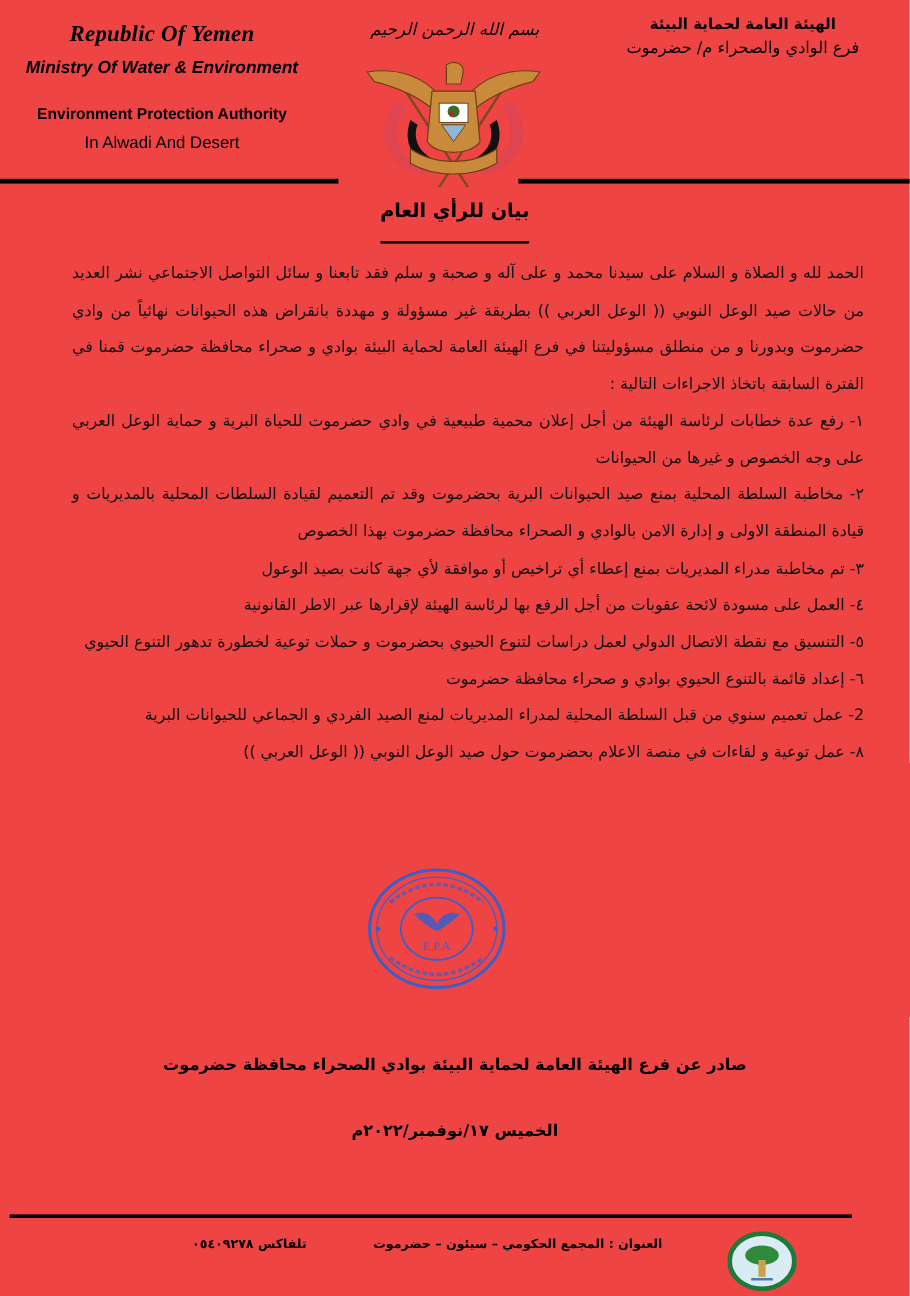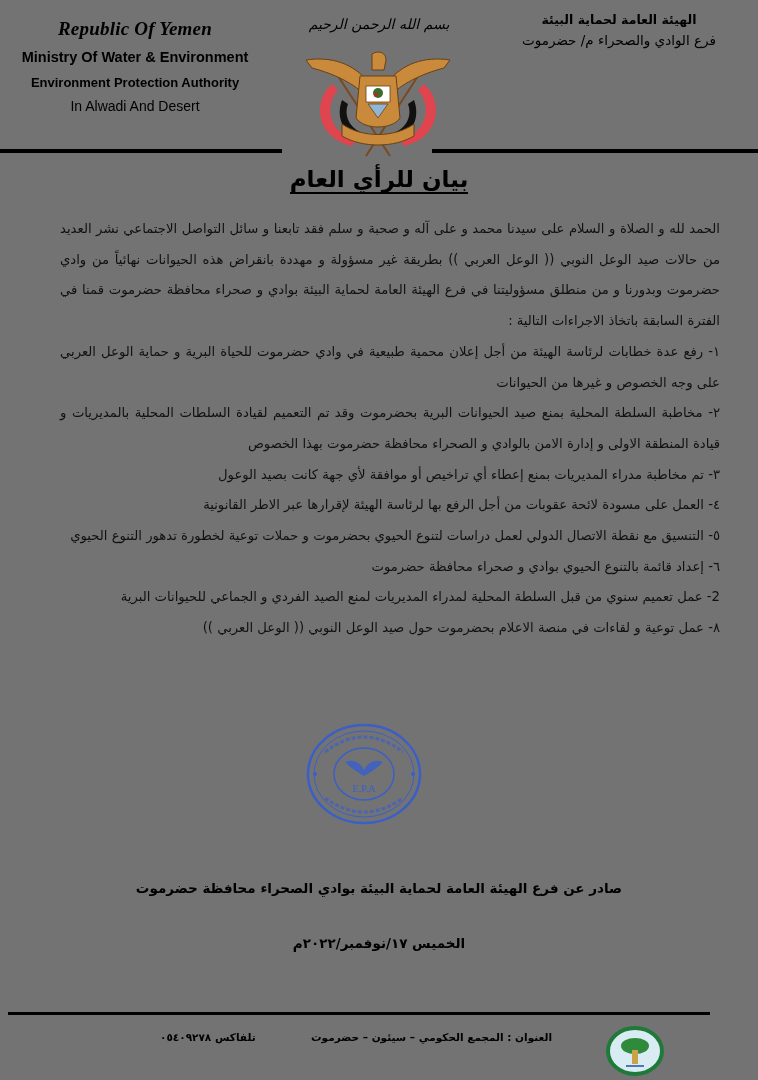--- a/index.html
+++ b/index.html
@@ -1,41 +1,41 @@
 <!DOCTYPE html>
 <html><head>
 <meta charset="utf-8">
 <style>
   html, body { margin: 0; padding: 0; background: #ffffff; }
   body { width: 758px; height: 1080px; position: relative; overflow: hidden; color: #000; }
-  .page { position: absolute; left: 0; top: 0; width: 758px; height: 1080px; background: #737373; }
+  .page { position: absolute; left: 0; top: 0; width: 758px; height: 1080px; background: #ef4444; }
 
   
   .hdr-left { position: absolute; left: 0; top: 18px; width: 270px; text-align: center; font-family: "Liberation Sans", sans-serif; }
   .hdr-left .rep { font-family: "Liberation Serif", serif; font-style: italic; font-weight: bold; font-size: 19px; margin-bottom: 9px; letter-spacing: 0.2px; }
-  .hdr-left .min { font-weight: bold; font-size: 14.5px; margin-bottom: 10px; }
+  .hdr-left .min { font-weight: bold; font-size: 14.5px; margin-bottom: 22px; font-style: italic; }
   .hdr-left .epa { font-weight: bold; font-size: 13px; margin-bottom: 8px; }
   .hdr-left .wad { font-size: 14px; }
 
   .hdr-center { position: absolute; left: 270px; top: 12px; width: 218px; height: 150px; text-align: center; }
   .basmala { font-family: "DejaVu Serif", serif; font-size: 14px; font-style: italic; direction: rtl; margin-top: 4px; }
   .emblem { position: absolute; left: 32px; top: 34px; width: 152px; height: 112px; }
 
   .hdr-right { position: absolute; right: 14px; top: 12px; width: 250px; text-align: center; direction: rtl; font-family: "DejaVu Sans", sans-serif; }
   .hdr-right .cal { font-family: "DejaVu Serif", serif; font-size: 22px; font-style: italic; margin-bottom: 4px; }
   .hdr-right .min { font-weight: bold; font-size: 15px; margin-bottom: 4px; }
   .hdr-right .epa { font-weight: bold; font-size: 12.5px; margin-bottom: 5px; }
   .hdr-right .br { font-size: 13.5px; }
 
   .hdr-rule-l { position: absolute; left: 0; top: 149px; width: 282px; height: 4px; background: #000; }
   .hdr-rule-r { position: absolute; left: 432px; top: 149px; width: 326px; height: 4px; background: #000; }
 
   
   .title { position: absolute; left: 0; width: 758px; top: 166px; text-align: center; direction: rtl; }
-  .title span { font-family: "DejaVu Sans", sans-serif; font-weight: bold; font-size: 23px; border-bottom: 2px solid #000; padding-bottom: 0; }
+  .title span { font-family: "DejaVu Sans", sans-serif; font-weight: bold; font-size: 16px; border-bottom: 2px solid #000; padding-bottom: 16px; }
 
   
   .body { position: absolute; left: 60px; width: 660px; top: 214px; direction: rtl; text-align: justify; font-family: "DejaVu Sans", sans-serif; font-size: 13.2px; line-height: 30.7px; color: #111; }
   .body p { margin: 0; }
   .body .intro { text-align-last: right; }
   .body .item { text-align-last: right; }
 
   
   .stamp { position: absolute; left: 305px; top: 722px; width: 118px; height: 104px; }
 

